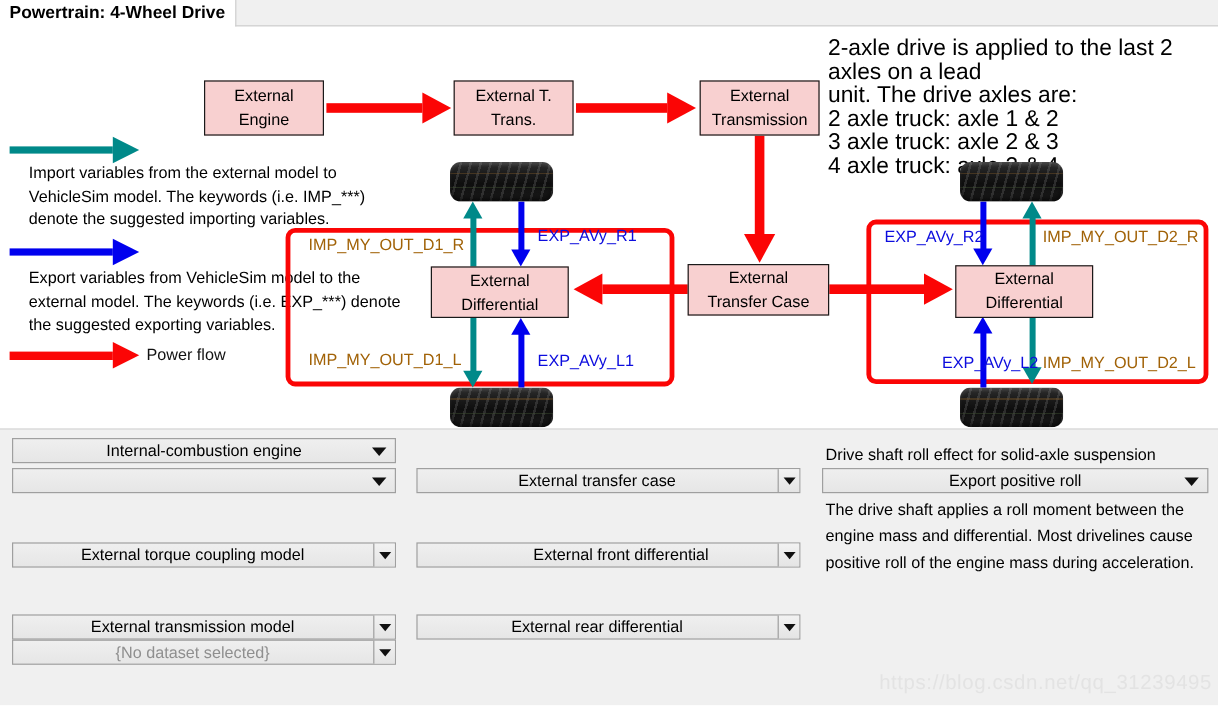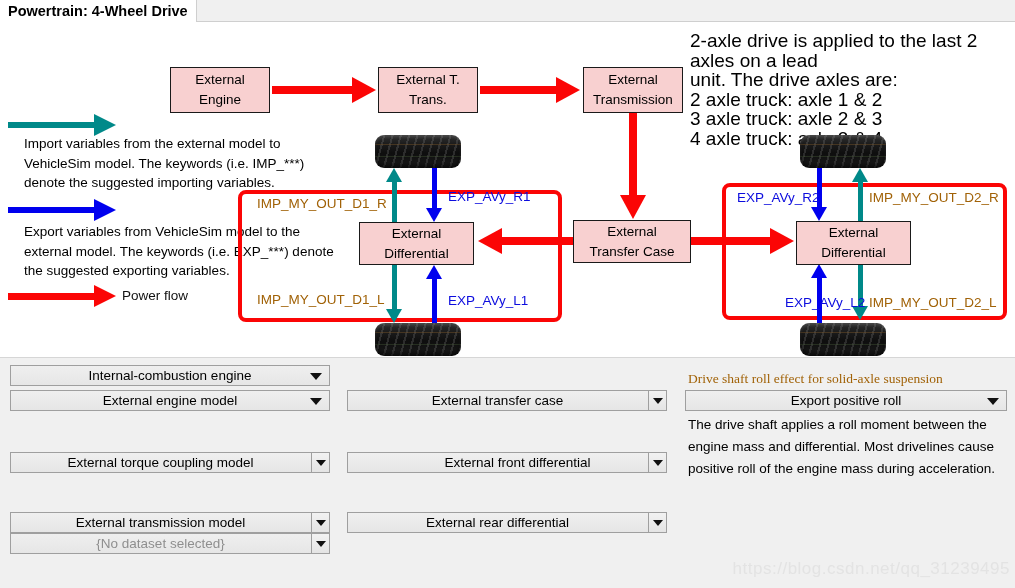--- a/index.html
+++ b/index.html
@@ -58,21 +58,21 @@
       linear-gradient(180deg,#2f2f2f 0%,#1a1a1a 30%,#0e0e0e 55%,#1c1c1c 100%);
     box-shadow: inset 0 2px 3px rgba(255,255,255,.14), inset 0 -3px 4px rgba(0,0,0,.65);}
 
   
   .port{position:absolute;font-size:13.5px;z-index:6;}
   .port.imp{color:#a16207;} .port.exp{color:#0c0cde;}
 
   
   .panel{position:absolute;left:0;top:357px;width:1015px;height:231px;background:var(--panel);
          border-top:1px solid #d6d6d6;}
-  .ctl-label{position:absolute;font-size:13.5px;color:#a16207;font-family:Liberation Serif, serif;}
+  .ctl-label{position:absolute;font-size:13.5px;color:#000000;}
   .ctl-desc{position:absolute;font-size:13.5px;line-height:22px;color:#000;white-space:pre-line;}
 
   
   .dd{position:absolute;height:21px;background:linear-gradient(#efefef,#e6e6e6);
       border:1px solid var(--ddborder);display:flex;align-items:center;cursor:default;}
   .dd .txt{flex:1;text-align:center;font-size:13.5px;line-height:19px;color:#000;}
   .dd .caret{position:absolute;right:7px;top:7px;width:0;height:0;
              border-left:6px solid transparent;border-right:6px solid transparent;border-top:7px solid #101010;}
   .dd.split .btn{position:absolute;right:0;top:0;width:18px;height:19px;border-left:1px solid var(--ddborder);
                  display:flex;align-items:center;justify-content:center;background:linear-gradient(#f2f2f2,#e4e4e4);}
@@ -199,21 +199,20 @@
   <div class="port exp" style="left:737px;top:295px;margin-left:48px;">EXP_AVy_L2</div>
   <div class="port imp" style="left:869px;top:295px;">IMP_MY_OUT_D2_L</div>
 
   <div class="panel"></div>
 
   <div class="dd" style="left:10px;top:365px;width:320px;">
     <span class="txt">Internal-combustion engine</span>
     <span class="caret"></span>
   </div>
   <div class="dd" style="left:10px;top:390px;width:320px;">
-    <span class="txt">External engine model</span>
     <span class="caret"></span>
   </div>
   <div class="dd split" style="left:10px;top:452px;width:320px;">
     <span class="txt">External torque coupling model</span>
     <span class="btn">
         <span class="caret2"></span>
       </span>
   </div>
   <div class="dd split" style="left:10px;top:512px;width:320px;">
     <span class="txt">External transmission model</span>

